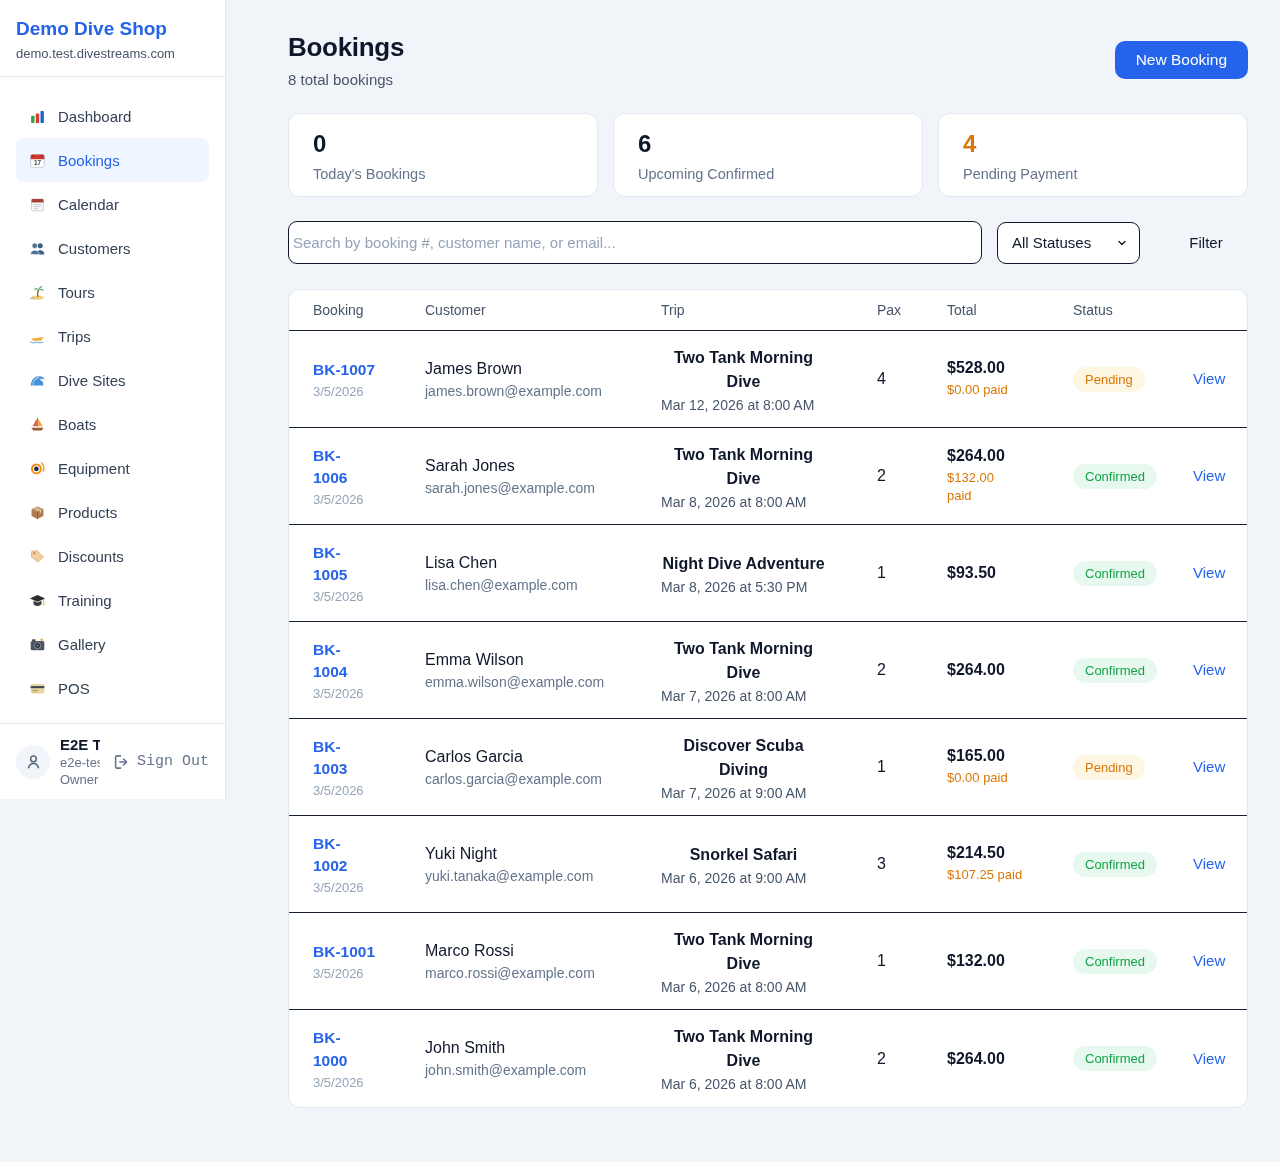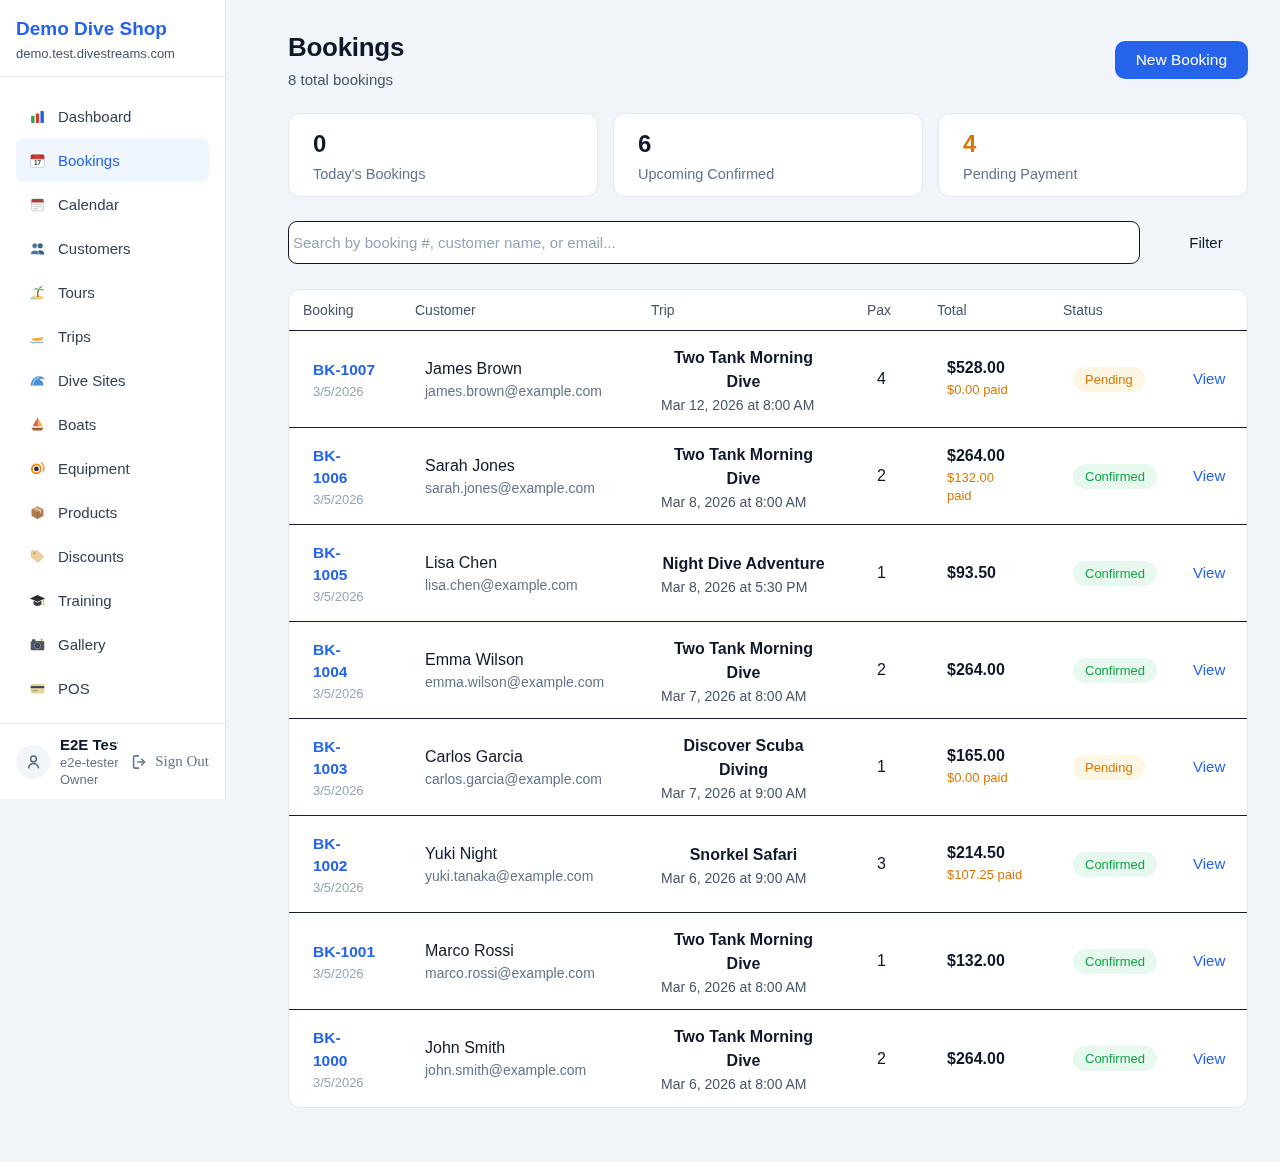--- a/index.html
+++ b/index.html
@@ -42,21 +42,21 @@
     width:34px; height:34px; border-radius:50%;
     background:#f1f5f9; display:flex; align-items:center; justify-content:center; flex:none;
   }
   .u-meta { margin-left:10px; width:106px; overflow:hidden; }
   .u-name { font-size:15px; font-weight:700; color:#0f172a; white-space:nowrap; }
   .u-email { font-size:13px; color:#64748b; margin-top:2px; white-space:nowrap; }
   .u-role { font-size:13px; color:#64748b; margin-top:2px; }
   .signout {
     display:flex; align-items:center; gap:7px; margin-left:12px;
     background:none; border:none; color:#64748b; font-size:15px;
-    font-family:Liberation Serif, serif; cursor:pointer; white-space:nowrap;
+    font-family:Liberation Mono, monospace; cursor:pointer; white-space:nowrap;
   }
 
   
   main { position:absolute; left:256px; top:0; width:1024px; padding:24px 32px; }
   .top-bar { display:flex; justify-content:space-between; align-items:flex-start; }
   h1.page-title { font-size:26px; font-weight:700; color:#0f172a; margin-top:8px; letter-spacing:-0.3px; }
   .page-subtitle { font-size:15px; color:#475569; margin-top:8px; }
   .btn-primary {
     background:#2563eb; color:#fff; border:none; border-radius:10px;
     height:38px; padding:0 21px; font-size:15.5px; font-weight:500;
@@ -92,21 +92,21 @@
   }
 
   
   .table-card {
     margin-top:25px; background:#fff; border:1px solid #e2e8f0;
     border-radius:12px; overflow:hidden;
   }
   .t-head, .t-row {
     display:grid;
     grid-template-columns:112px 236px 216px 70px 126px 120px 1fr;
-    align-items:center; padding:0 14px;
+    align-items:center; padding:0 24px;
   }
   .t-head { height:41px; color:#475569; font-size:14px; font-weight:500; border-bottom:1px solid #16202e; }
   .t-row { padding:14px 24px; min-height:97px; border-bottom:1px solid #16202e; }
   .t-row:last-child { border-bottom:none; }
 
   .c-id a { color:#2563eb; font-weight:600; font-size:15.5px; line-height:1.45; }
   .c-id a.wrap { display:inline-block; width:38px; }
   .c-date { font-size:13px; color:#94a3b8; margin-top:3px; }
   .c-name { font-size:16px; color:#0f172a; }
   .c-email { font-size:14px; color:#64748b; margin-top:5px; }
@@ -326,20 +326,26 @@
       <div class="stat-label">Upcoming Confirmed</div>
     </div>
     <div class="stat-card">
       <div class="stat-value" style="color: rgb(217, 119, 6);">4</div>
       <div class="stat-label">Pending Payment</div>
     </div>
   </div>
 
   <div class="controls">
     <input class="search" type="text" placeholder="Search by booking #, customer name, or email..." style="">
+    <div class="select">
+      <span>All Statuses</span>
+      <svg viewBox="0 0 20 20">
+        <path d="M5 7.5l5 5 5-5" fill="none" stroke="#0f172a" stroke-width="2.2" stroke-linecap="round" stroke-linejoin="round"></path>
+      </svg>
+    </div>
     <button class="filter-btn">Filter</button>
   </div>
 
   <div class="table-card">
     <div class="t-head">
       <div>Booking</div>
       <div>Customer</div>
       <div>Trip</div>
       <div>Pax</div>
       <div>Total</div>

